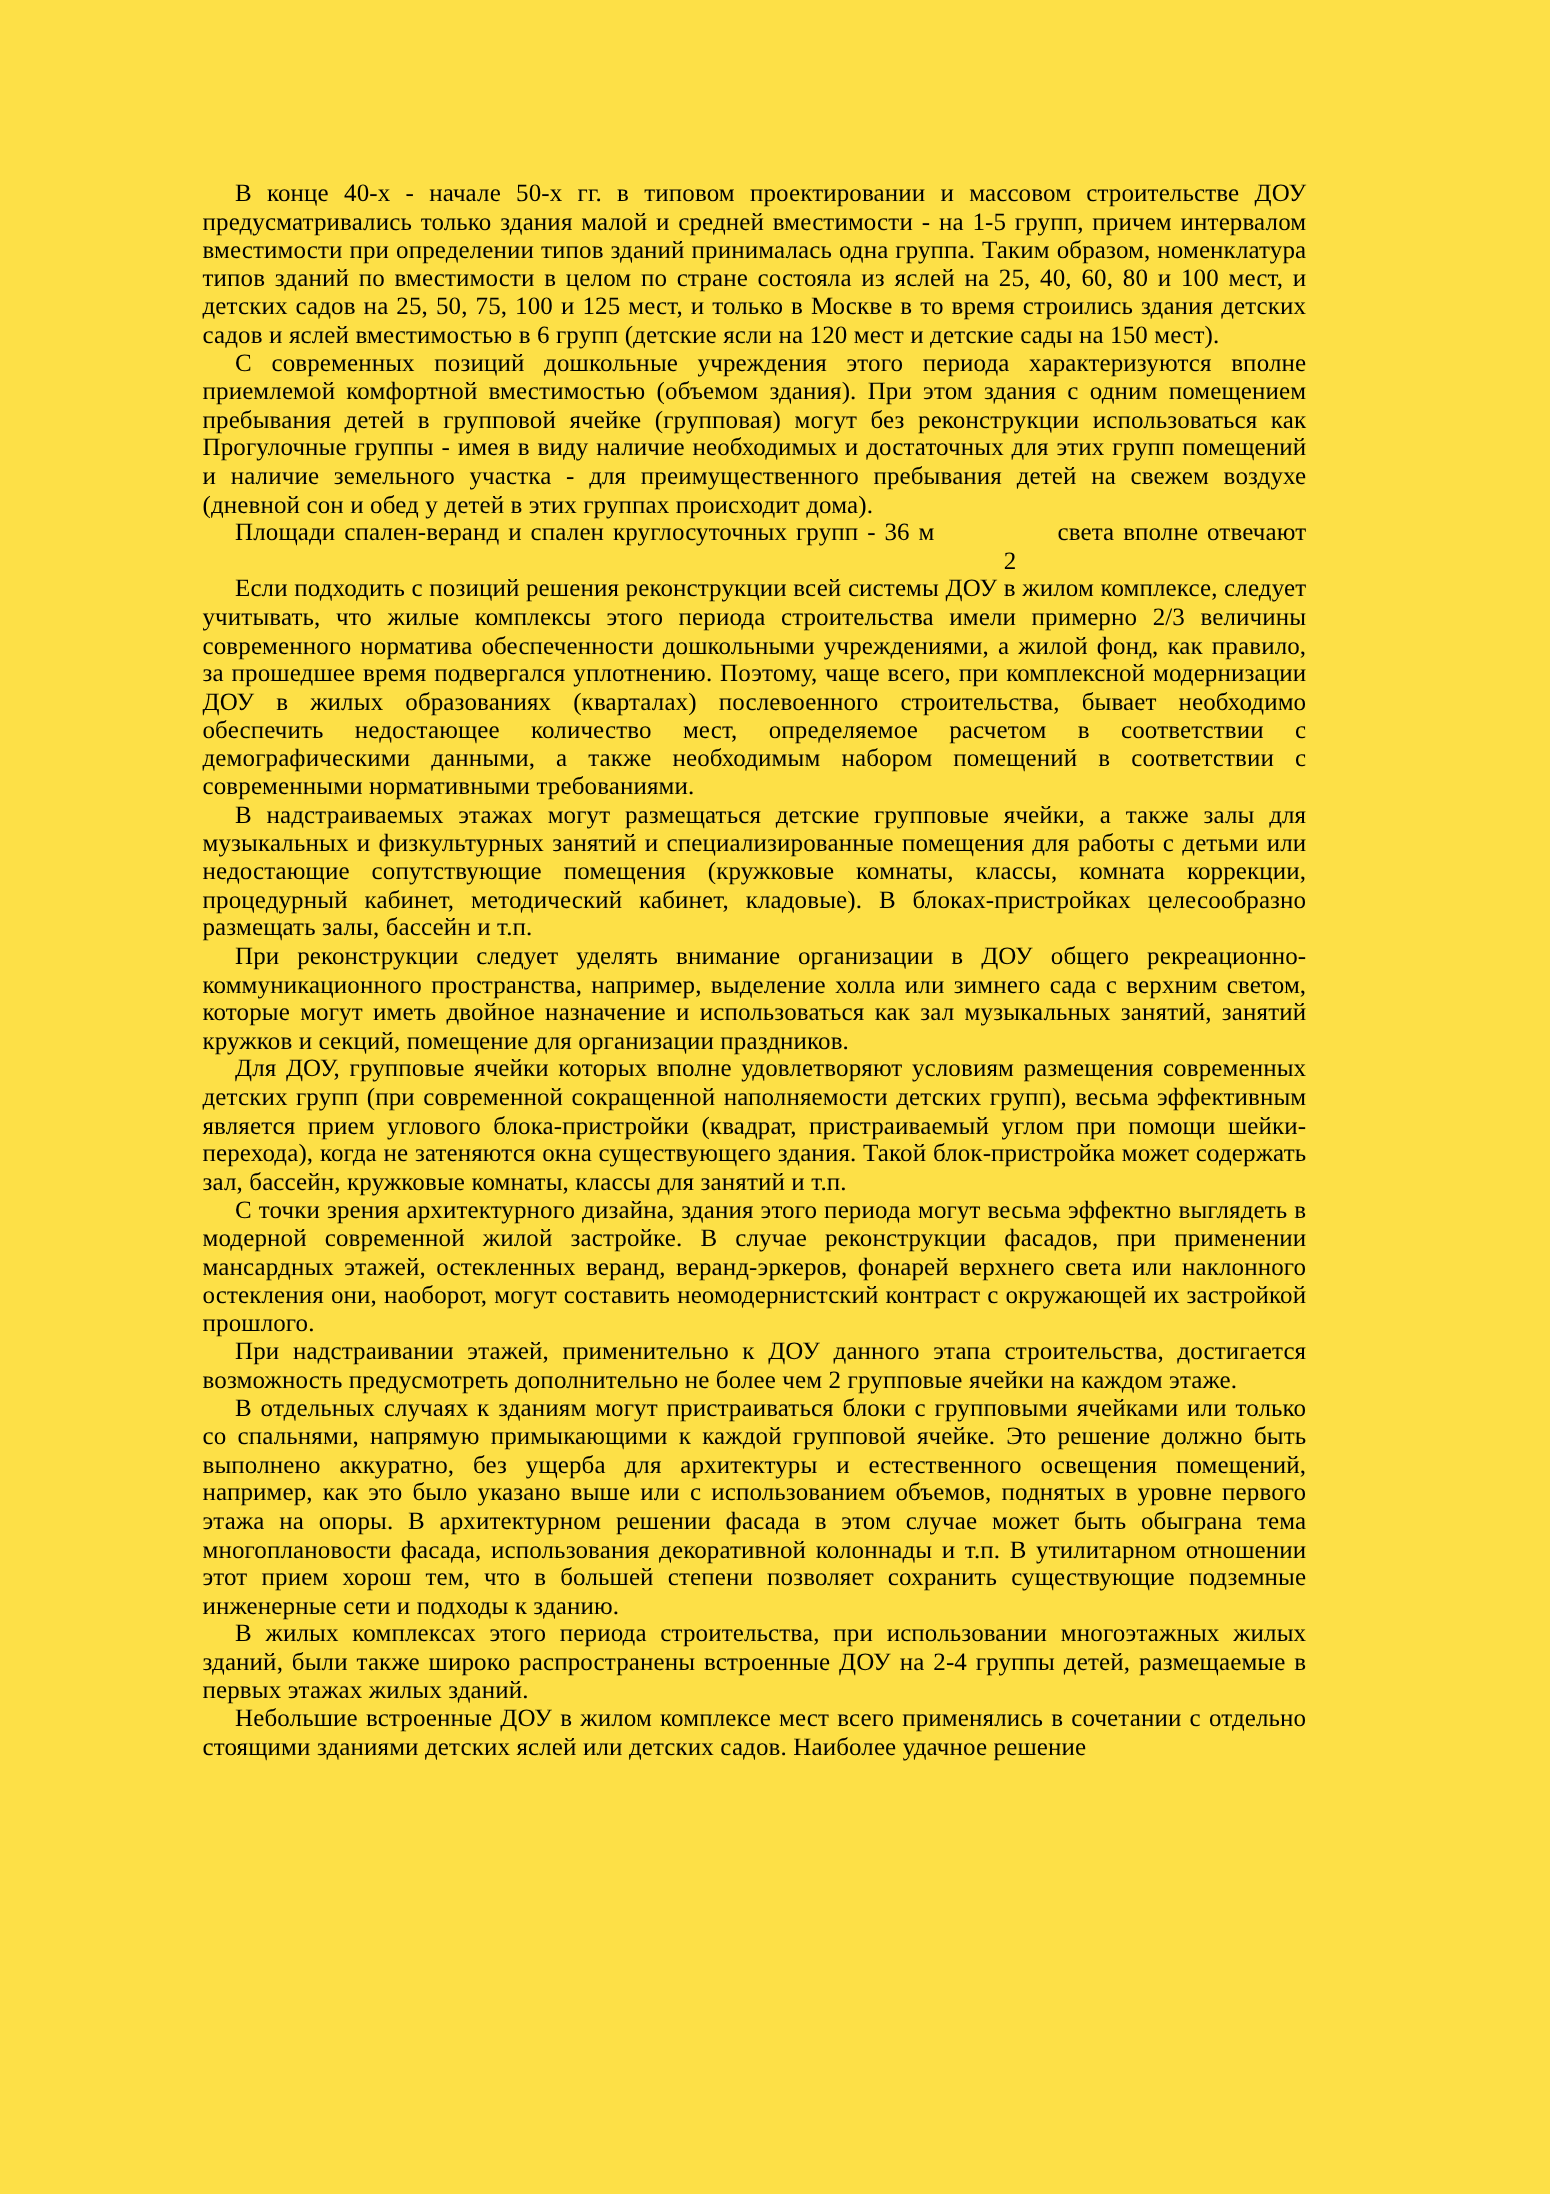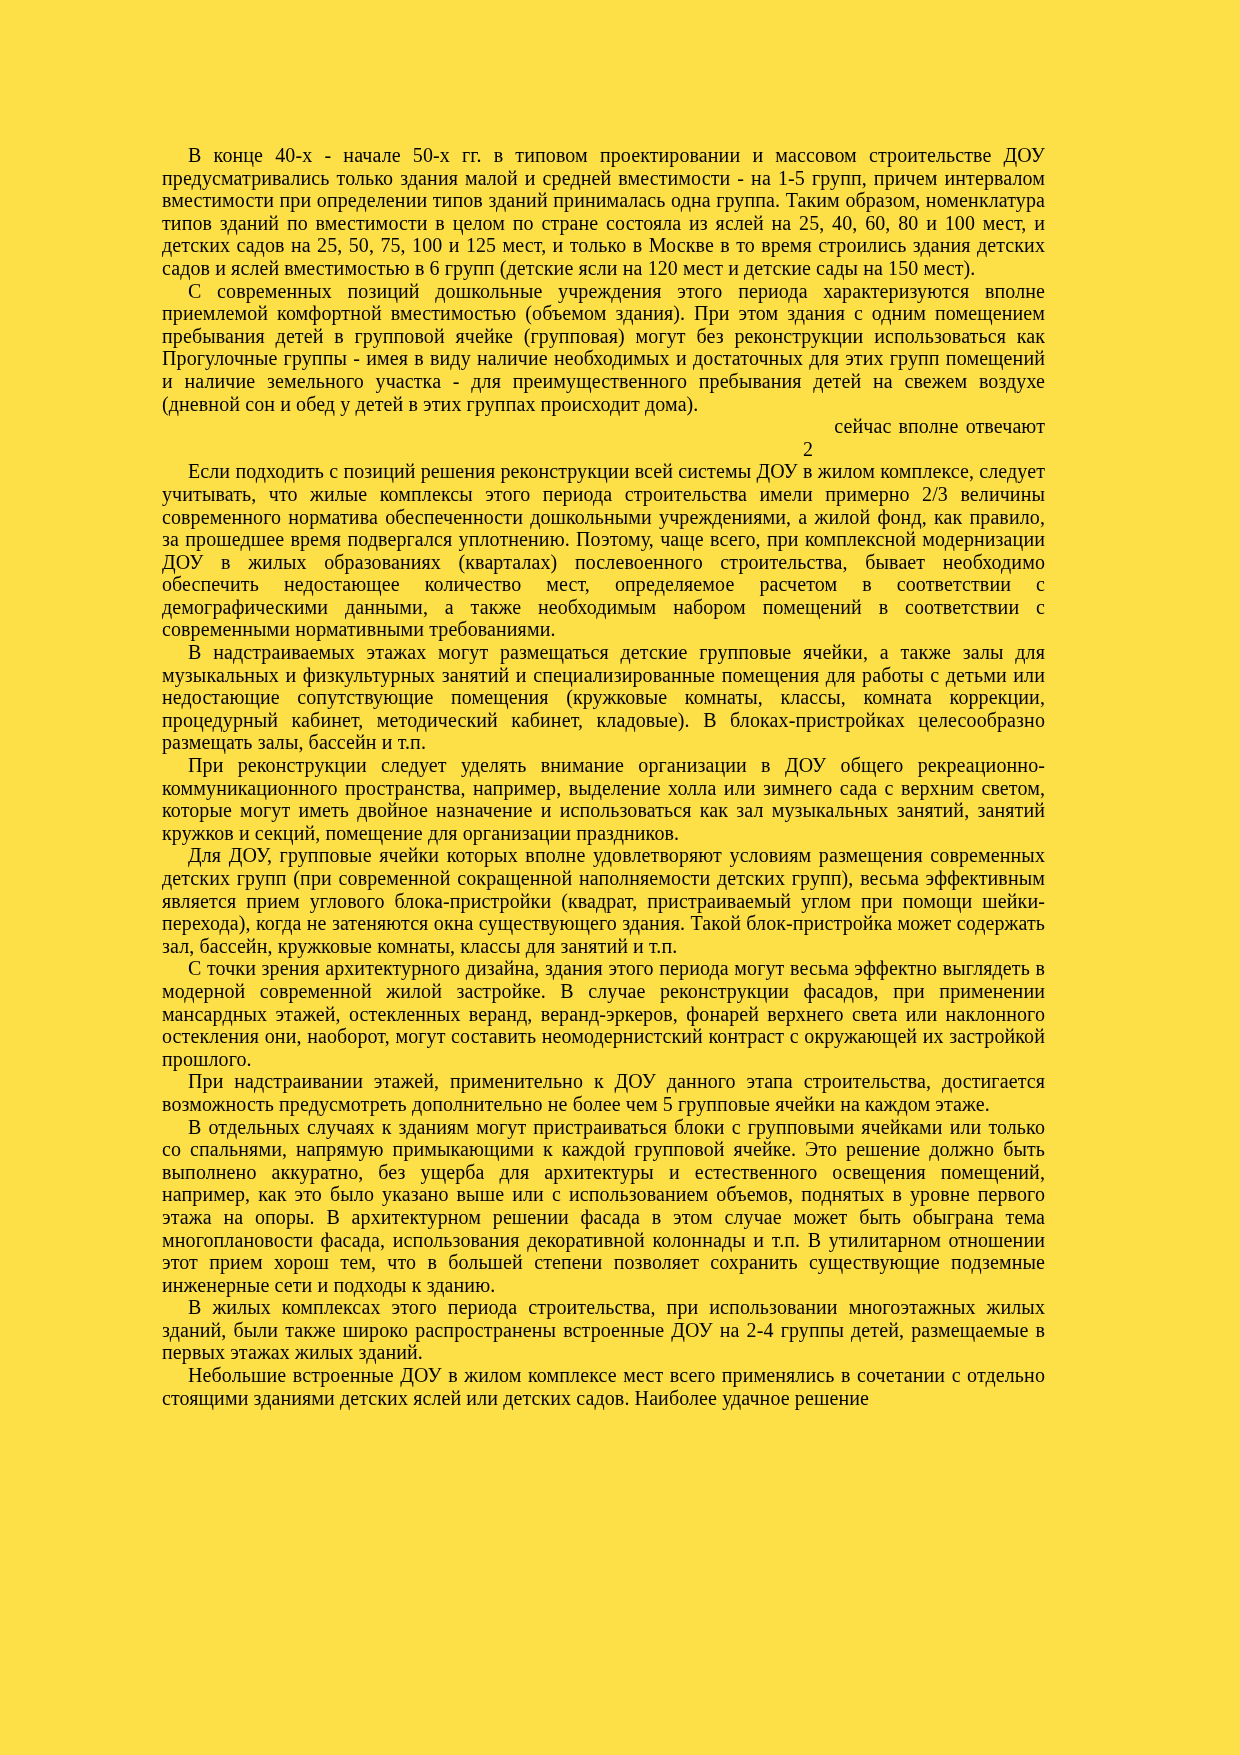--- a/index.html
+++ b/index.html
@@ -56,27 +56,28 @@
   }
 </style>
 </head>
 <body>
 
 <div class="page">
   <div class="text-block">
       <p class="para">В конце 40-х - начале 50-х гг. в типовом проектировании и массовом строительстве ДОУ предусматривались только здания малой и средней вместимости - на 1-5 групп, причем интервалом вместимости при определении типов зданий принималась одна группа. Таким образом, номенклатура типов зданий по вместимости в целом по стране состояла из яслей на 25, 40, 60, 80 и 100 мест, и детских садов на 25, 50, 75, 100 и 125 мест, и только в Москве в то время строились здания детских садов и яслей вместимостью в 6 групп (детские ясли на 120 мест и детские сады на 150 мест).</p>
       <p class="para">С современных позиций дошкольные учреждения этого периода характеризуются вполне приемлемой комфортной вместимостью (объемом здания). При этом здания с одним помещением пребывания детей в групповой ячейке (групповая) могут без реконструкции использоваться как Прогулочные группы - имея в виду наличие необходимых и достаточных для этих групп помещений и наличие земельного участка - для преимущественного пребывания детей на свежем воздухе (дневной сон и обед у детей в этих группах происходит дома).</p>
       <div class="line36">
+        <span class="lead">Площади спален-веранд и спален круглосуточных групп - 36 м</span>
         <span class="g"></span>
-        <span>сейчас вполне отвечают</span>
+        <span>света вполне отвечают</span>
       </div>
       <div class="supline"><span>2</span></div>
       <p class="para">Если подходить с позиций решения реконструкции всей системы ДОУ в жилом комплексе, следует учитывать, что жилые комплексы этого периода строительства имели примерно 2/3 величины современного норматива обеспеченности дошкольными учреждениями, а жилой фонд, как правило, за прошедшее время подвергался уплотнению. Поэтому, чаще всего, при комплексной модернизации ДОУ в жилых образованиях (кварталах) послевоенного строительства, бывает необходимо обеспечить недостающее количество мест, определяемое расчетом в соответствии с демографическими данными, а также необходимым набором помещений в соответствии с современными нормативными требованиями.</p>
       <p class="para">В надстраиваемых этажах могут размещаться детские групповые ячейки, а также залы для музыкальных и физкультурных занятий и специализированные помещения для работы с детьми или недостающие сопутствующие помещения (кружковые комнаты, классы, комната коррекции, процедурный кабинет, методический кабинет, кладовые). В блоках-пристройках целесообразно размещать залы, бассейн и т.п.</p>
       <p class="para">При реконструкции следует уделять внимание организации в ДОУ общего рекреационно-коммуникационного пространства, например, выделение холла или зимнего сада с верхним светом, которые могут иметь двойное назначение и использоваться как зал музыкальных занятий, занятий кружков и секций, помещение для организации праздников.</p>
       <p class="para">Для ДОУ, групповые ячейки которых вполне удовлетворяют условиям размещения современных детских групп (при современной сокращенной наполняемости детских групп), весьма эффективным является прием углового блока-пристройки (квадрат, пристраиваемый углом при помощи шейки-перехода), когда не затеняются окна существующего здания. Такой блок-пристройка может содержать зал, бассейн, кружковые комнаты, классы для занятий и т.п.</p>
       <p class="para">С точки зрения архитектурного дизайна, здания этого периода могут весьма эффектно выглядеть в модерной современной жилой застройке. В случае реконструкции фасадов, при применении мансардных этажей, остекленных веранд, веранд-эркеров, фонарей верхнего света или наклонного остекления они, наоборот, могут составить неомодернистский контраст с окружающей их застройкой прошлого.</p>
-      <p class="para">При надстраивании этажей, применительно к ДОУ данного этапа строительства, достигается возможность предусмотреть дополнительно не более чем 5 групповые ячейки на каждом этаже.</p>
+      <p class="para">При надстраивании этажей, применительно к ДОУ данного этапа строительства, достигается возможность предусмотреть дополнительно не более чем 2 групповые ячейки на каждом этаже.</p>
       <p class="para">В отдельных случаях к зданиям могут пристраиваться блоки с групповыми ячейками или только со спальнями, напрямую примыкающими к каждой групповой ячейке. Это решение должно быть выполнено аккуратно, без ущерба для архитектуры и естественного освещения помещений, например, как это было указано выше или с использованием объемов, поднятых в уровне первого этажа на опоры. В архитектурном решении фасада в этом случае может быть обыграна тема многоплановости фасада, использования декоративной колоннады и т.п. В утилитарном отношении этот прием хорош тем, что в большей степени позволяет сохранить существующие подземные инженерные сети и подходы к зданию.</p>
       <p class="para">В жилых комплексах этого периода строительства, при использовании многоэтажных жилых зданий, были также широко распространены встроенные ДОУ на 2-4 группы детей, размещаемые в первых этажах жилых зданий.</p>
       <p class="para">Небольшие встроенные ДОУ в жилом комплексе мест всего применялись в сочетании с отдельно стоящими зданиями детских яслей или детских садов. Наиболее удачное решение</p>
     </div>
 </div>
 
 </body></html>

